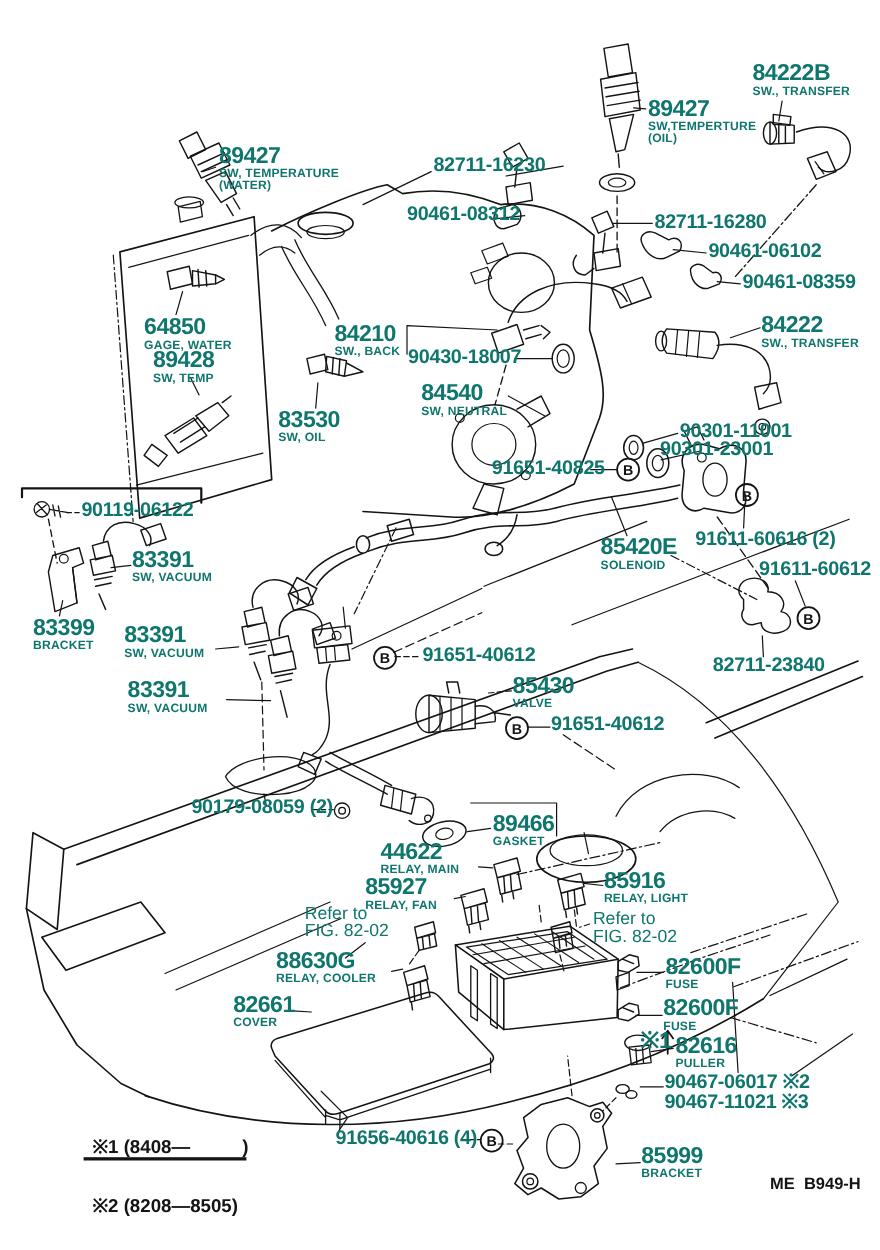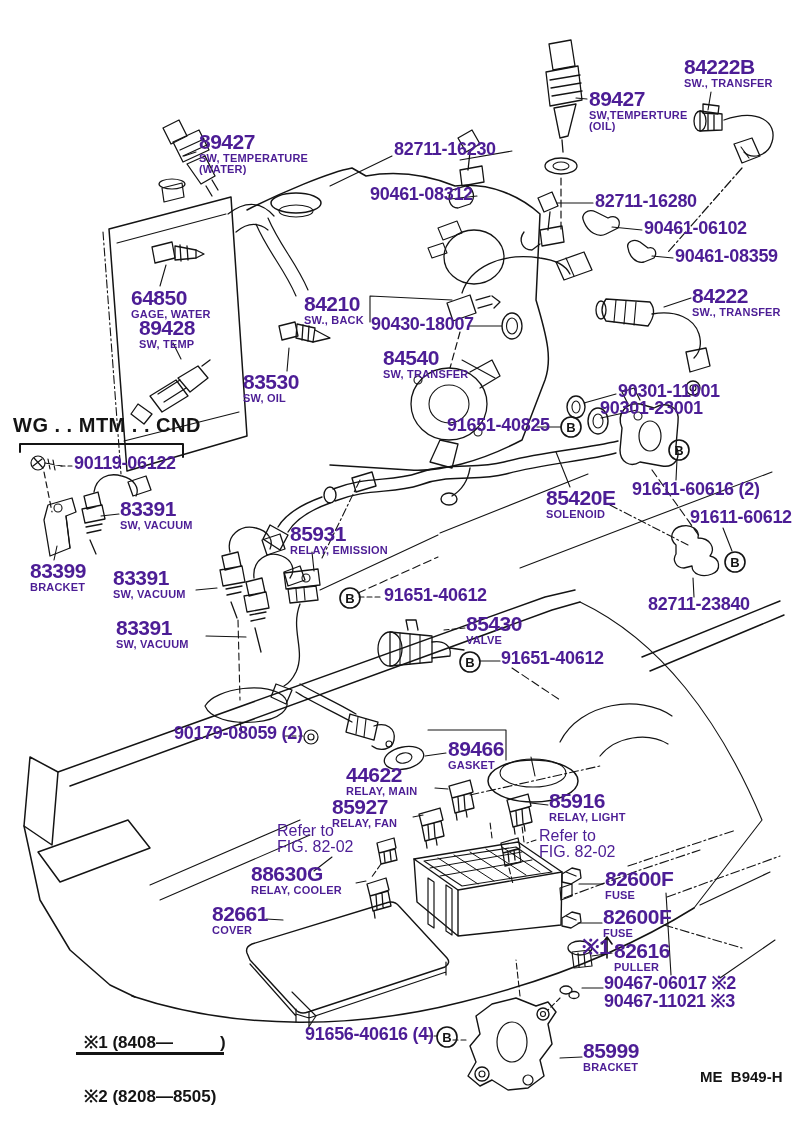--- a/index.html
+++ b/index.html
@@ -1,19 +1,19 @@
 <!DOCTYPE html>
 <html><head>
 <meta charset="utf-8">
 <style>
   html,body{margin:0;padding:0;background:#fff}
   .stage{position:relative;width:800px;height:1136px;background:#fff;overflow:hidden;
          font-family:"Liberation Sans",sans-serif;color:#141414}
   .art{position:absolute;left:0;top:0}
-  .lbl{position:absolute;line-height:1.03;color:#4c1d95}
+  .lbl{position:absolute;line-height:1.03;color:#0f766e}
   .num{font-weight:bold;font-size:18px;letter-spacing:-0.3px;white-space:pre}
   .num.big{font-size:21px;letter-spacing:-0.5px}
   .desc{font-weight:bold;font-size:11px;letter-spacing:0.2px;white-space:pre-line}
   .lbl.refer .num,.lbl.refer .desc{font-size:16px;letter-spacing:0;font-weight:normal}
   .hdr{position:absolute;left:13px;top:414px;font-weight:bold;font-size:20px;letter-spacing:0.5px;white-space:pre}
   .legend{position:absolute;left:84px;top:998px;font-weight:bold;font-size:17px;line-height:1.06;white-space:pre}
   .legend-underline{position:absolute;left:76px;top:1052px;width:148px;border-top:3px solid #141414}
   .code{position:absolute;left:700px;top:1068px;font-weight:bold;font-size:15px;white-space:pre}
 </style>
 </head>
@@ -369,21 +369,20 @@
           <circle cx="470" cy="662" r="10"></circle>
           <text x="470" y="667" text-anchor="middle" stroke="none" fill="#141414">B</text>
         </g>
     <g>
           <circle cx="447" cy="1037" r="10"></circle>
           <text x="447" y="1042" text-anchor="middle" stroke="none" fill="#141414">B</text>
         </g>
   </g>
 </svg>
 
-  <div class="hdr">WG . . MTM . . CND</div>
 
   <div class="lbl" style="left:199px;top:131px">
       <div class="num big">89427</div>
       <div class="desc">SW, TEMPERATURE
 (WATER)</div>
     </div>
   <div class="lbl" style="left:684px;top:56px">
       <div class="num big">84222B</div>
       <div class="desc">SW., TRANSFER</div>
     </div>
@@ -421,23 +420,23 @@
     </div>
   <div class="lbl" style="left:139px;top:317px">
       <div class="num big">89428</div>
       <div class="desc">SW, TEMP</div>
     </div>
   <div class="lbl" style="left:371px;top:315px">
       <div class="num">90430-18007</div>
     </div>
   <div class="lbl" style="left:383px;top:347px">
       <div class="num big">84540</div>
-      <div class="desc">SW, TRANSFER</div>
-    </div>
-  <div class="lbl" style="left:243px;top:371px">
+      <div class="desc">SW, NEUTRAL</div>
+    </div>
+  <div class="lbl" style="left:253px;top:371px">
       <div class="num big">83530</div>
       <div class="desc">SW, OIL</div>
     </div>
   <div class="lbl" style="left:618px;top:382px">
       <div class="num">90301-11001</div>
     </div>
   <div class="lbl" style="left:600px;top:399px">
       <div class="num">90301-23001</div>
     </div>
   <div class="lbl" style="left:447px;top:416px">
@@ -460,24 +459,20 @@
   <div class="lbl" style="left:690px;top:508px">
       <div class="num">91611-60612</div>
     </div>
   <div class="lbl" style="left:30px;top:560px">
       <div class="num big">83399</div>
       <div class="desc">BRACKET</div>
     </div>
   <div class="lbl" style="left:113px;top:567px">
       <div class="num big">83391</div>
       <div class="desc">SW, VACUUM</div>
-    </div>
-  <div class="lbl" style="left:290px;top:523px">
-      <div class="num big">85931</div>
-      <div class="desc">RELAY, EMISSION</div>
     </div>
   <div class="lbl" style="left:384px;top:586px">
       <div class="num">91651-40612</div>
     </div>
   <div class="lbl" style="left:648px;top:595px">
       <div class="num">82711-23840</div>
     </div>
   <div class="lbl" style="left:116px;top:617px">
       <div class="num big">83391</div>
       <div class="desc">SW, VACUUM</div>

